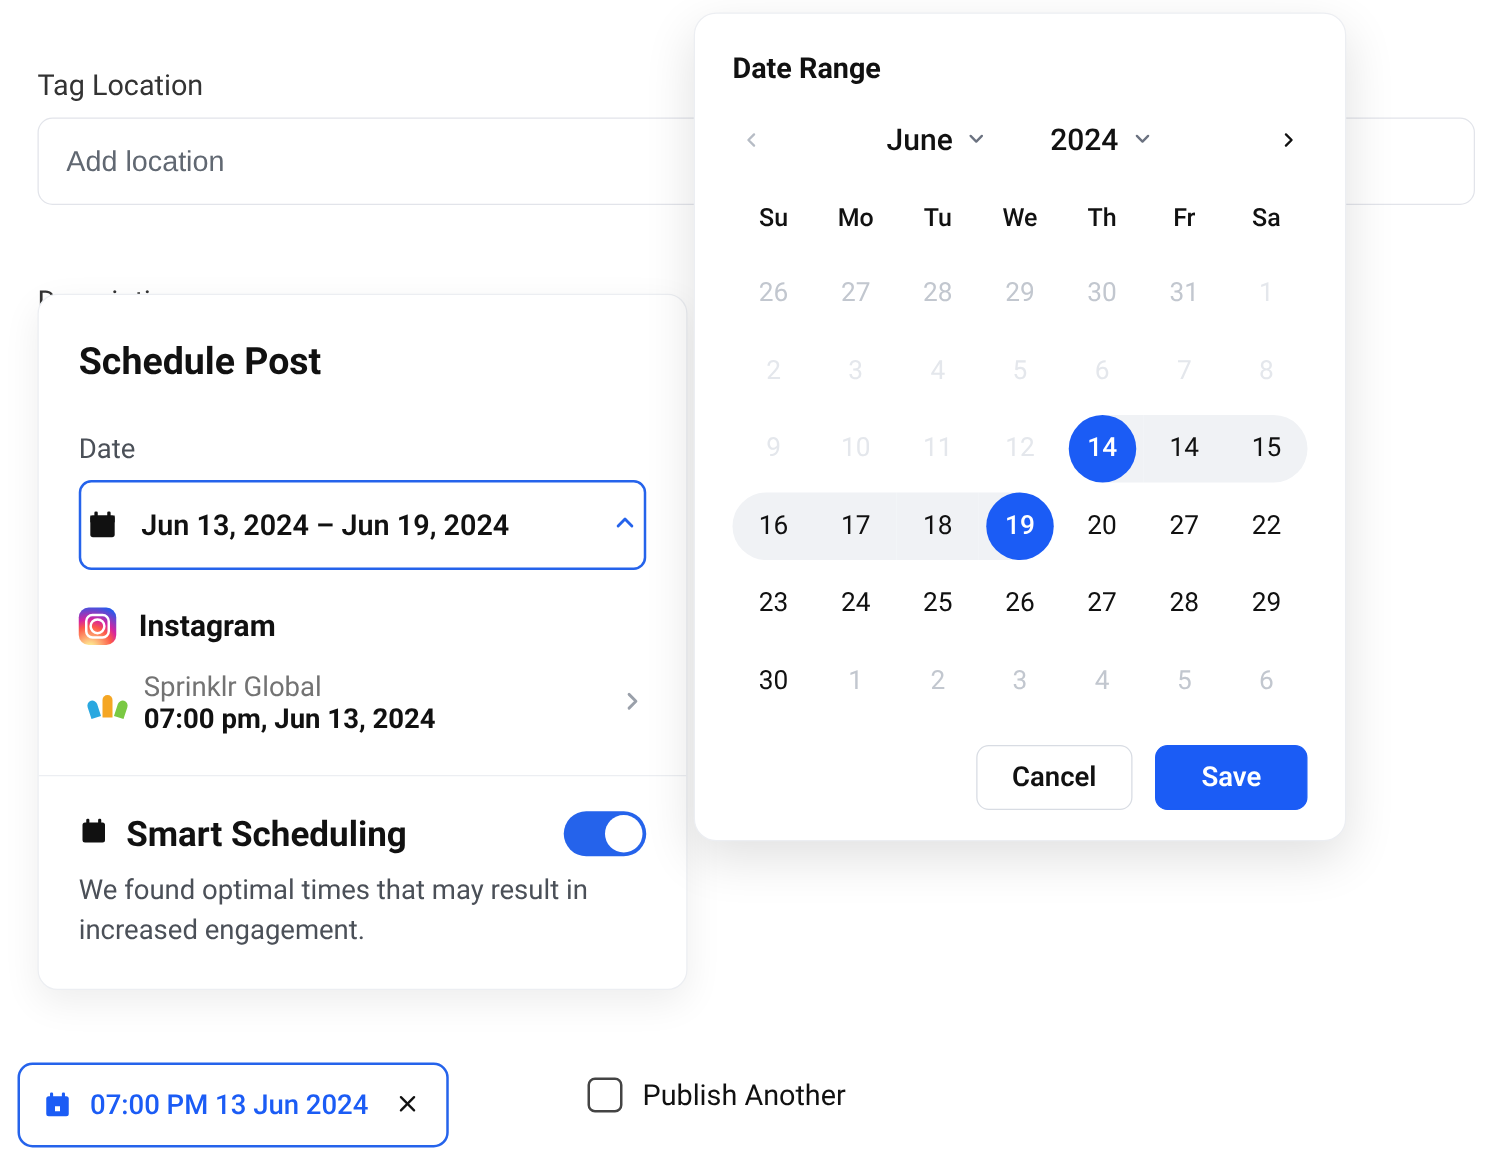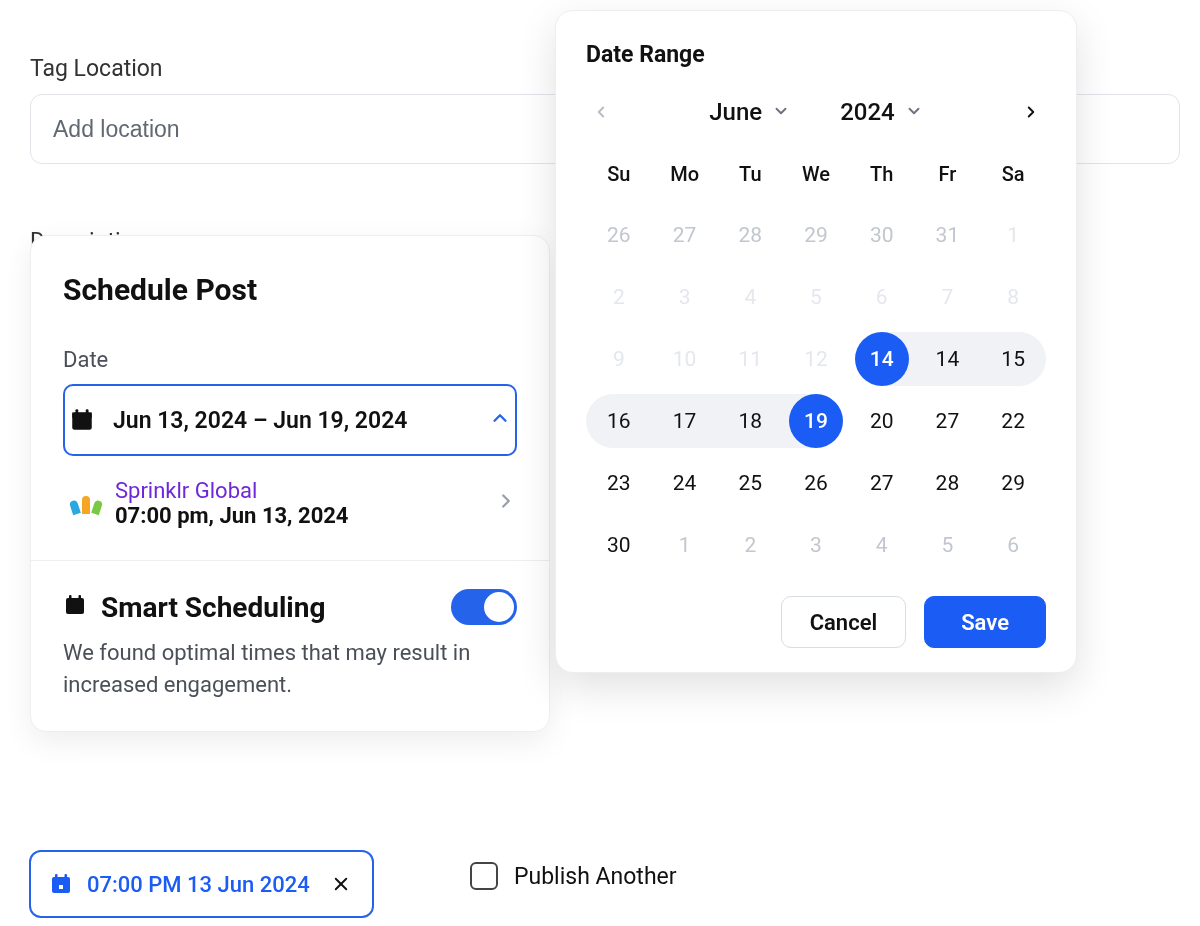--- a/index.html
+++ b/index.html
@@ -121,21 +121,21 @@
     position: relative; margin-left: 10px;
   }
   .sprinklr-icon span {
     position:absolute; width:8px; border-radius:4px 4px 0 0;
     transform-origin: bottom center;
   }
   .sprinklr-icon .p1 { height:14px; background:#2aa8e0; left:0; bottom:2px; transform:rotate(-18deg);}
   .sprinklr-icon .p2 { height:18px; background:#f5a623; left:9px; bottom:2px;}
   .sprinklr-icon .p3 { height:14px; background:#7ac943; left:18px; bottom:2px; transform:rotate(18deg);}
   .account-text { flex:1; }
-  .account-name { font-size:22px; color:#6d28d9; }
+  .account-name { font-size:22px; color:#737373; }
   .account-time { font-size:22px; font-weight:700; }
   .account-row .chev-r { color:#9aa0aa; }
 
   .divider { height:1px; background:#eceef2; margin: 32px 0 0 0; width:100%; }
 
   .smart-row {
     display:flex; align-items:center; gap:14px; margin-top: 28px;
   }
   .smart-title { font-size:28px; font-weight:700; flex:1; }
   .toggle {
@@ -206,21 +206,21 @@
   }
   .btn {
     height:52px; padding:0 28px; border-radius:10px; font-size:22px; font-weight:600; cursor:pointer;
     display:flex; align-items:center; justify-content:center;
   }
   .btn.secondary { background:#fff; border:1px solid #d8dce3; color:#111; }
   .btn.primary { background:#1b5cf5; border:1px solid #1b5cf5; color:#fff; padding:16px 36px;}
 
   
   .bottom-chip {
-    position:absolute; left:29px; top:850px;
+    position:absolute; left:14px; top:850px;
     display:flex; align-items:center; gap:14px;
     border:2px solid #2563eb; border-radius:12px;
     height:68px; padding:0 14px 0 18px;
   }
   .bottom-chip .cal-small svg { display:block; color:#1b5cf5; }
   .chip-text { font-size:22px; font-weight:500; color:#1b5cf5; }
   .chip-close { font-size:26px; color:#111; padding:4px 8px; cursor:pointer; }
 
   .publish-row {
     position:absolute; left:470px; top:862px;
@@ -257,20 +257,24 @@
           </svg>
       </span>
       <span class="date-range-text">Jun 13, 2024 – Jun 19, 2024</span>
       <span class="chev">
         <svg width="22" height="22" viewBox="0 0 24 24" fill="none" stroke="#2563eb" stroke-width="2.5" stroke-linecap="round" stroke-linejoin="round">
             <polyline points="6 15 12 9 18 15"></polyline>
           </svg>
       </span>
     </div>
 
+    <div class="platform-row">
+      <span class="ig-icon"></span>
+      <span class="platform-name">Instagram</span>
+    </div>
 
     <div class="account-row">
       <span class="sprinklr-icon">
         <span class="p1"></span>
           <span class="p2"></span>
           <span class="p3"></span>
       </span>
       <div class="account-text">
         <div class="account-name">Sprinklr Global</div>
         <div class="account-time">07:00 pm, Jun 13, 2024</div>

